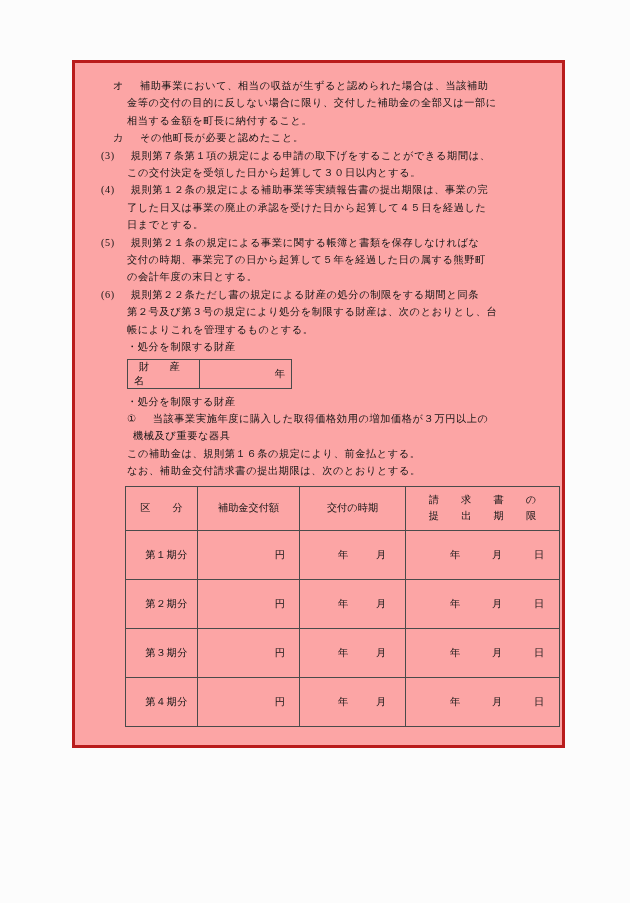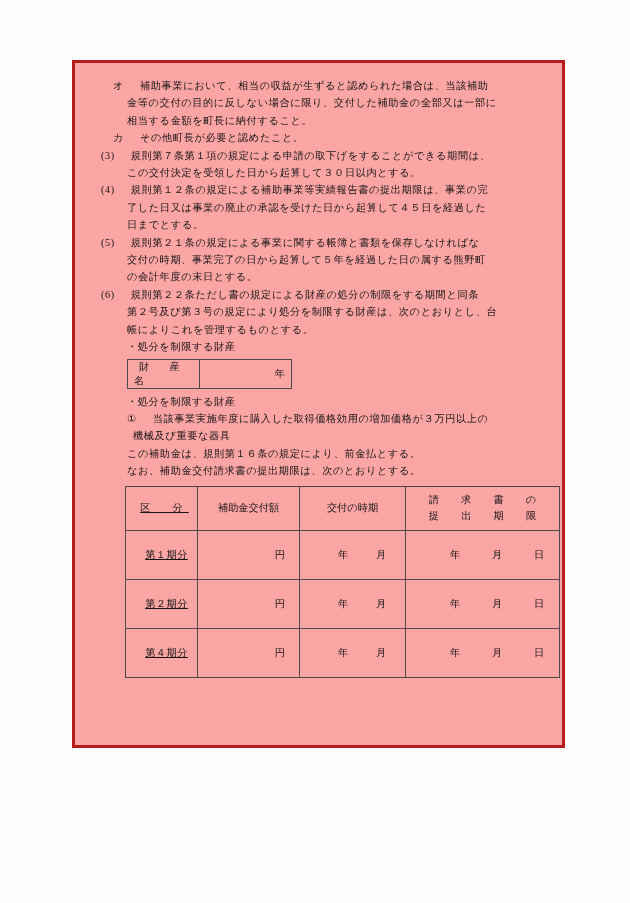--- a/index.html
+++ b/index.html
@@ -86,21 +86,21 @@
   table.main-table th {
     border: 1px solid #4a4a4a;
     font-size: 10.2px;
     font-weight: normal;
     color: #141414;
     box-sizing: border-box;
     padding: 0;
   }
   table.main-table thead td { height: 44px; vertical-align: middle; text-align: center; }
 
-  .col-kubun  { width: 72px; text-decoration: underline;  }
+  .col-kubun  { width: 72px;  }
   .col-amount { width: 102px; }
   .col-timing { width: 106px; }
   .col-limit  { width: 154px; }
 
   .hdr-sp  { letter-spacing: 6px; text-indent: 6px; }
   .hdr-two span { display: block; letter-spacing: 6px; text-indent: 6px; line-height: 16px; }
 
   table.main-table tbody td { height: 49px; vertical-align: middle; }
 
   .cell-kubun  { text-align: center;  padding-left: 10px !important; letter-spacing: 0.5px; }
@@ -213,20 +213,33 @@
               <span class="t-y">年</span>
               <span class="t-m">月</span>
             </td>
             <td class="col-limit cell-limit">
               <span class="l-y">年</span>
               <span class="l-m">月</span>
               <span class="l-d">日</span>
             </td>
           </tr>
           <tr>
+            <td class="col-kubun cell-kubun">第３期分</td>
+            <td class="col-amount cell-amount">円</td>
+            <td class="col-timing cell-timing">
+              <span class="t-y">年</span>
+              <span class="t-m">月</span>
+            </td>
+            <td class="col-limit cell-limit">
+              <span class="l-y">年</span>
+              <span class="l-m">月</span>
+              <span class="l-d">日</span>
+            </td>
+          </tr>
+          <tr>
             <td class="col-kubun cell-kubun">第４期分</td>
             <td class="col-amount cell-amount">円</td>
             <td class="col-timing cell-timing">
               <span class="t-y">年</span>
               <span class="t-m">月</span>
             </td>
             <td class="col-limit cell-limit">
               <span class="l-y">年</span>
               <span class="l-m">月</span>
               <span class="l-d">日</span>

